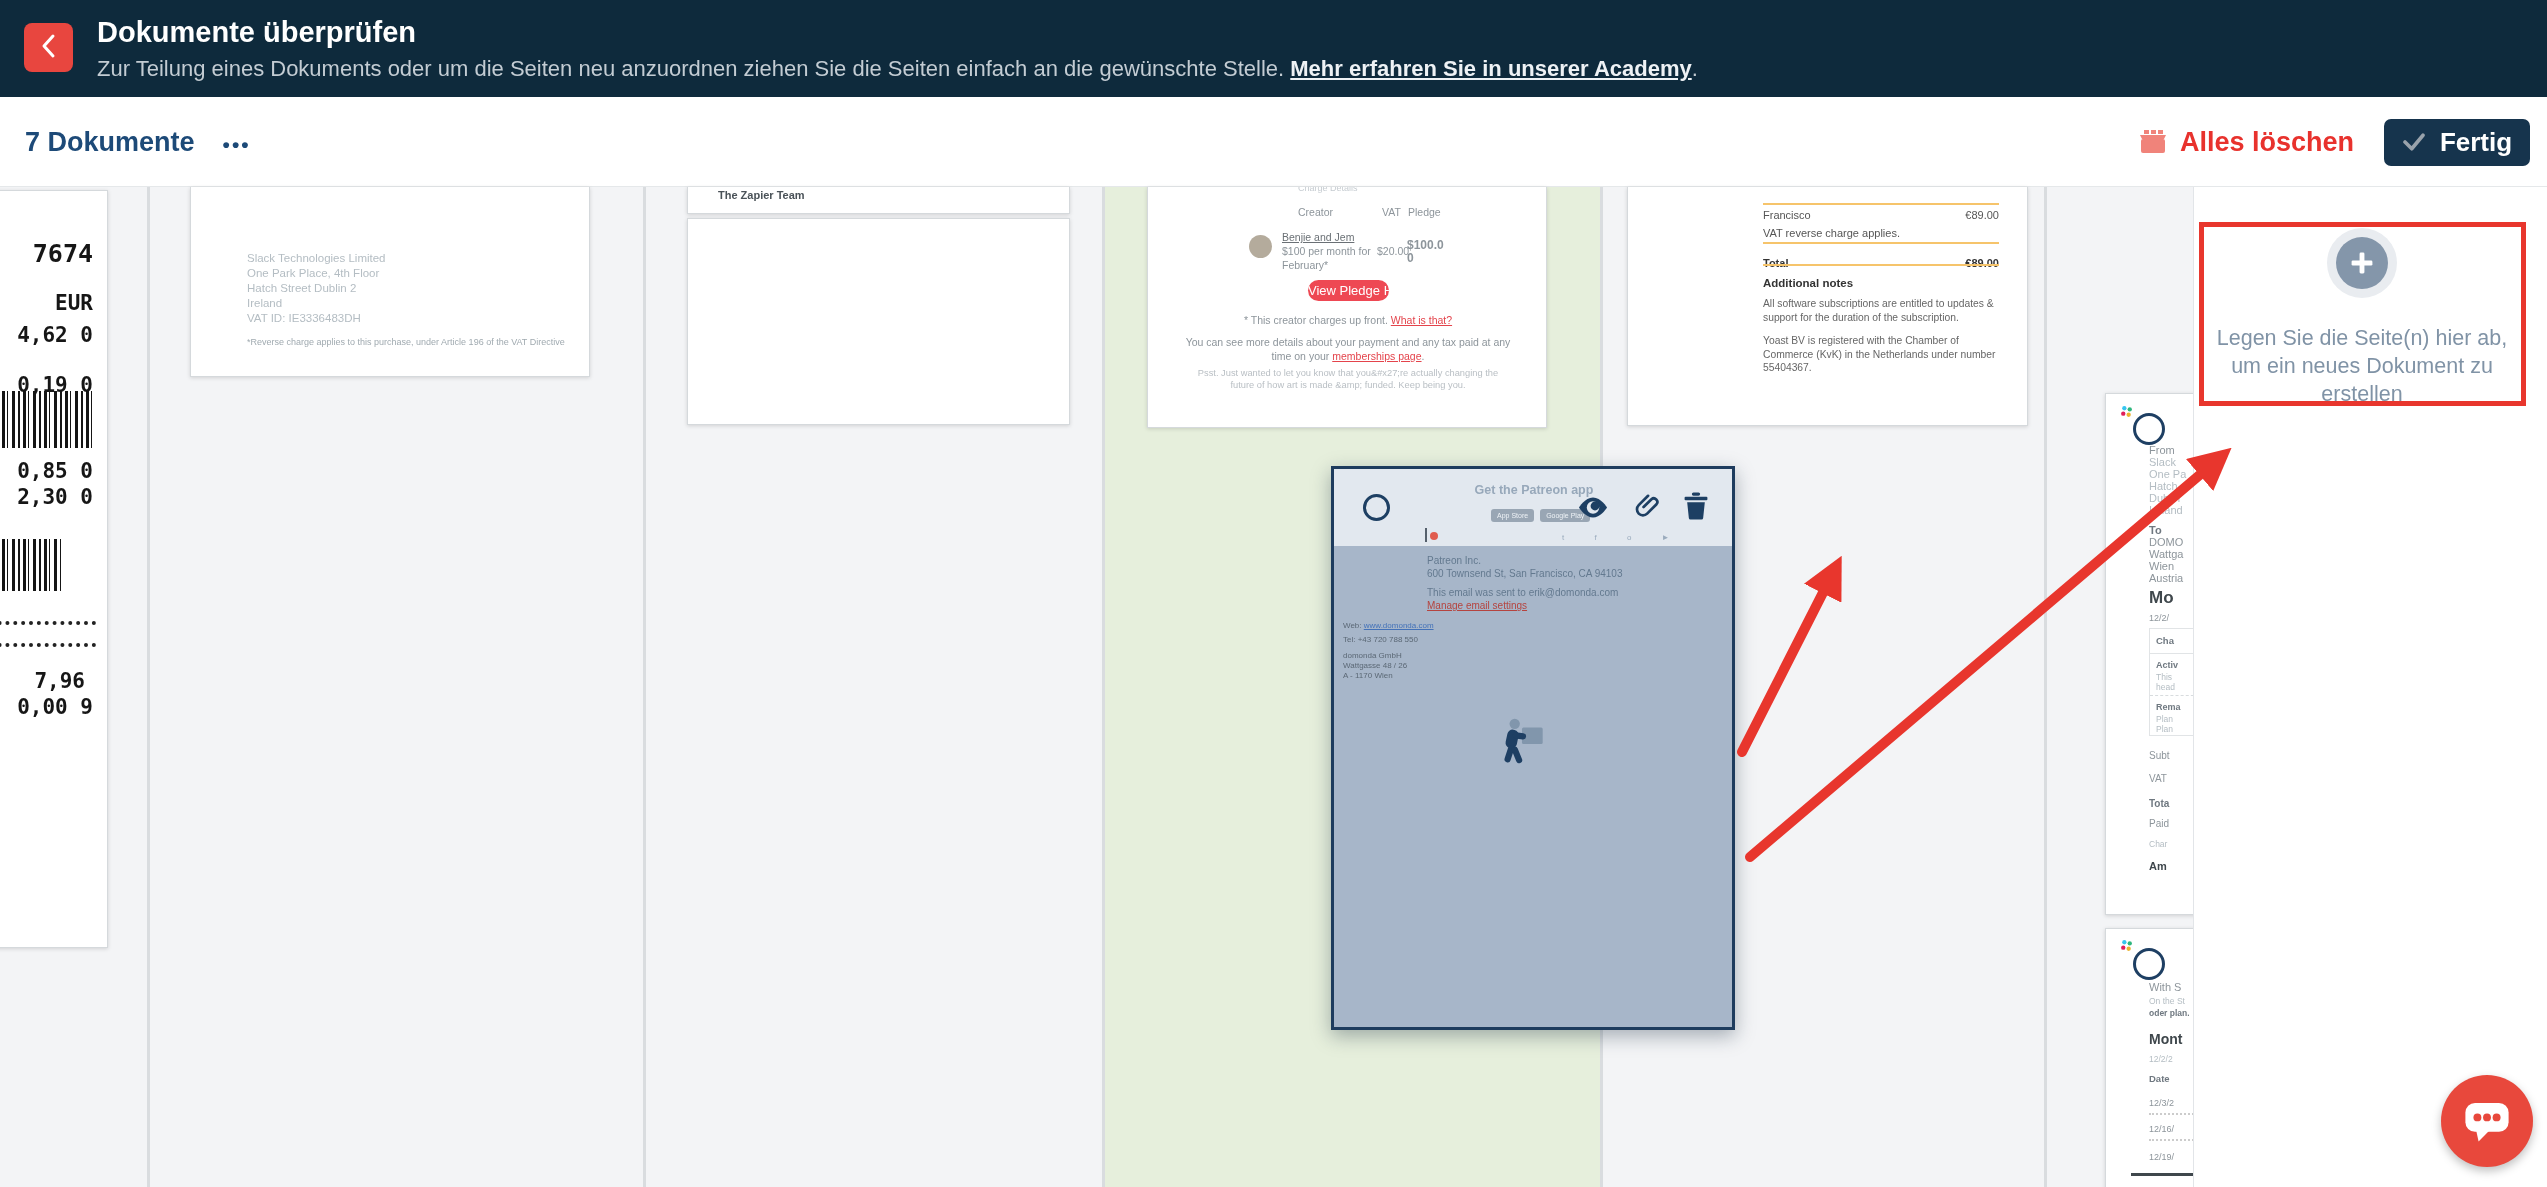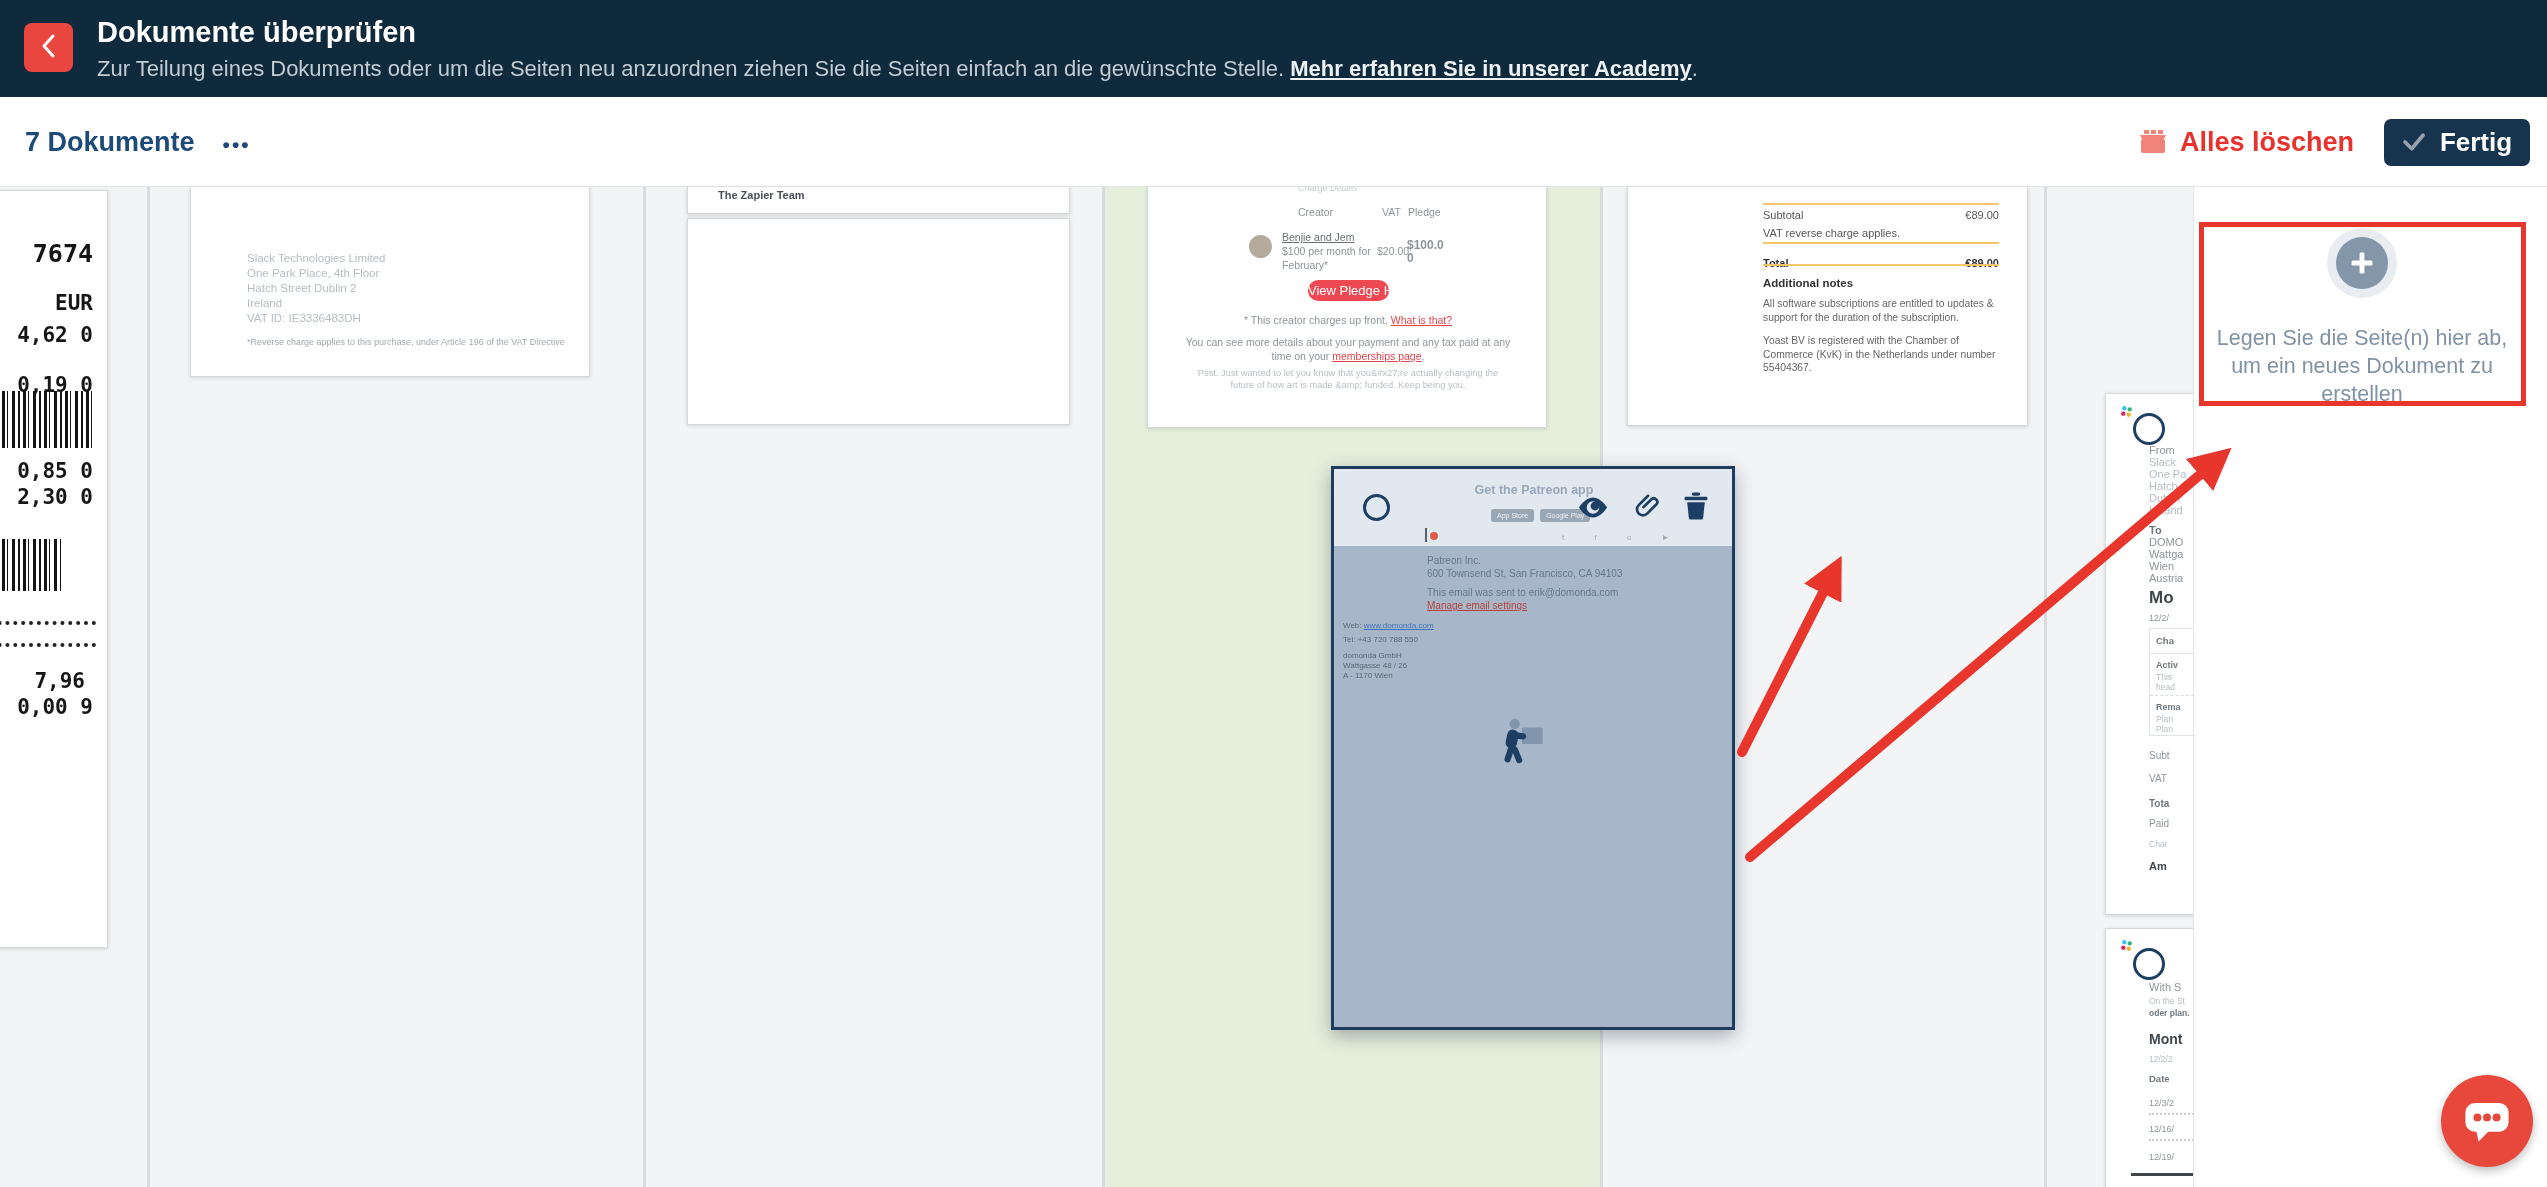--- a/index.html
+++ b/index.html
@@ -188,21 +188,21 @@
       <div class="abs" style="left:229px;top:58px;font-size:10.5px;color:#8d959b;">$20.00</div>
       <div class="abs" style="left:259px;top:52px;width:38px;font-size:12px;color:#8d959b;word-break:break-all;line-height:13px;font-weight:bold;">$100.00</div>
       <div class="abs" style="left:160px;top:93px;width:81px;height:21px;border-radius:11px;background:#ee4853;color:#fff;font-size:13px;text-align:center;line-height:21px;white-space:nowrap;overflow:hidden;">View Pledge History</div>
       <div class="abs" style="left:0;top:127px;width:400px;text-align:center;font-size:10.5px;color:#8d959b;"><span>* This creator charges up front. </span><span class="red-link">What is that?</span></div>
       <div class="abs" style="left:35px;top:148px;width:330px;text-align:center;font-size:10.5px;color:#8d959b;line-height:14px;"><span>You can see more details about your payment and any tax paid at any time on your </span><span class="red-link">memberships page</span><span>.</span></div>
       <div class="abs" style="left:45px;top:181px;width:310px;text-align:center;font-size:9.3px;color:#b9bfc4;line-height:11.5px;">Psst. Just wanted to let you know that you&amp;#x27;re actually changing the future of how art is made &amp;amp; funded. Keep being you.</div>
     </div>
 
     <div class="page cut-top" style="left:1627px;top:0;width:401px;height:239px;">
       <div class="orange-rule" style="top:16px;"></div>
-      <div class="y-row" style="top:22px;"><span>Subtotal</span><span class="y-val">€89.00</span></div>
+      <div class="y-row" style="top:22px;"><span>Francisco</span><span class="y-val">€89.00</span></div>
       <div class="y-row" style="top:40px;">VAT reverse charge applies.</div>
       <div class="orange-rule" style="top:55px;"></div>
       <div class="y-row" style="top:70px;font-weight:bold;color:#333;"><span>Total</span><span class="y-val">€89.00</span></div>
       <div class="orange-rule" style="top:77px;"></div>
       <div class="y-row" style="top:90px;font-weight:bold;color:#333;font-size:11.5px;">Additional notes</div>
       <div class="y-row" style="top:110px;font-size:10.3px;color:#666;line-height:13.5px;width:242px;">All software subscriptions are entitled to updates &amp; support for the duration of the subscription.</div>
       <div class="y-row" style="top:147px;font-size:10.3px;color:#666;line-height:13.5px;width:242px;">Yoast BV is registered with the Chamber of Commerce (KvK) in the Netherlands under number 55404367.</div>
     </div>
 
     <div class="page" style="left:2105px;top:206px;width:400px;height:522px;">

